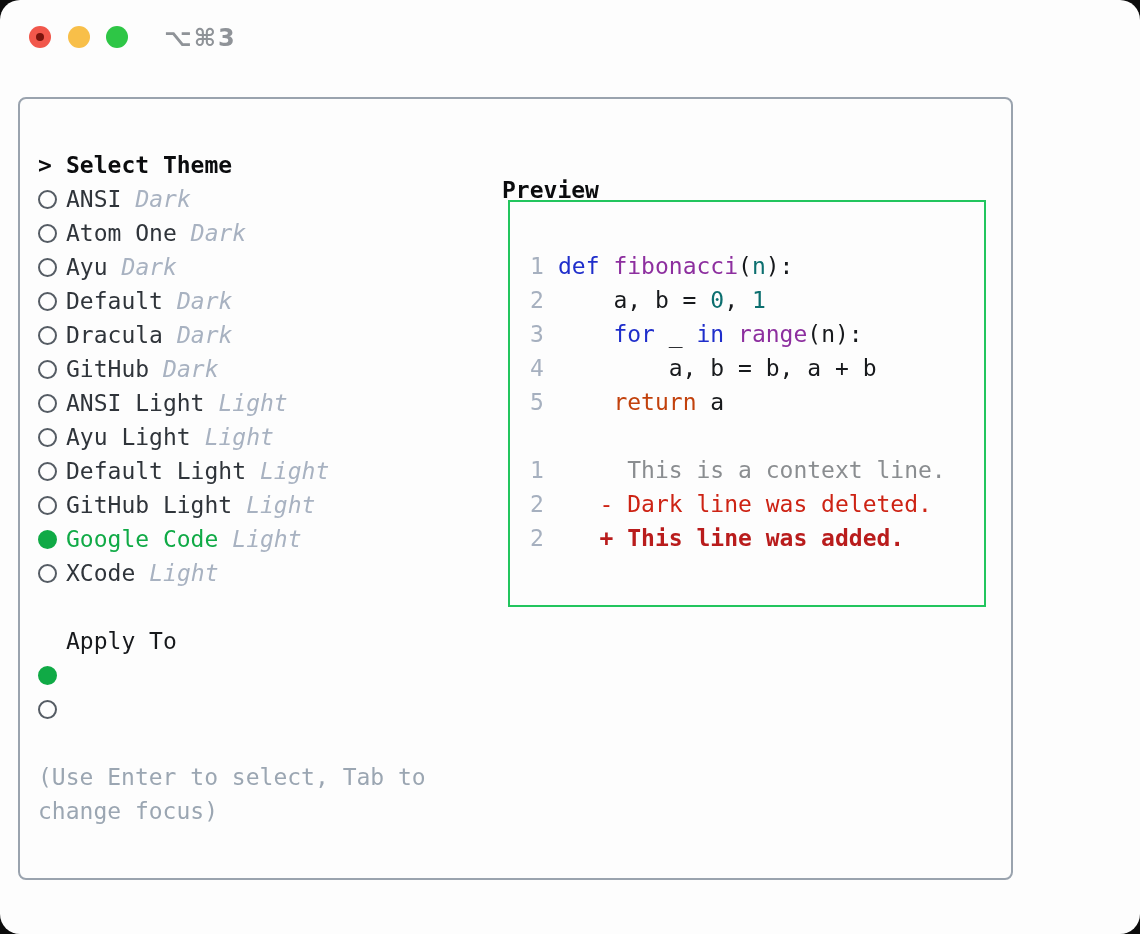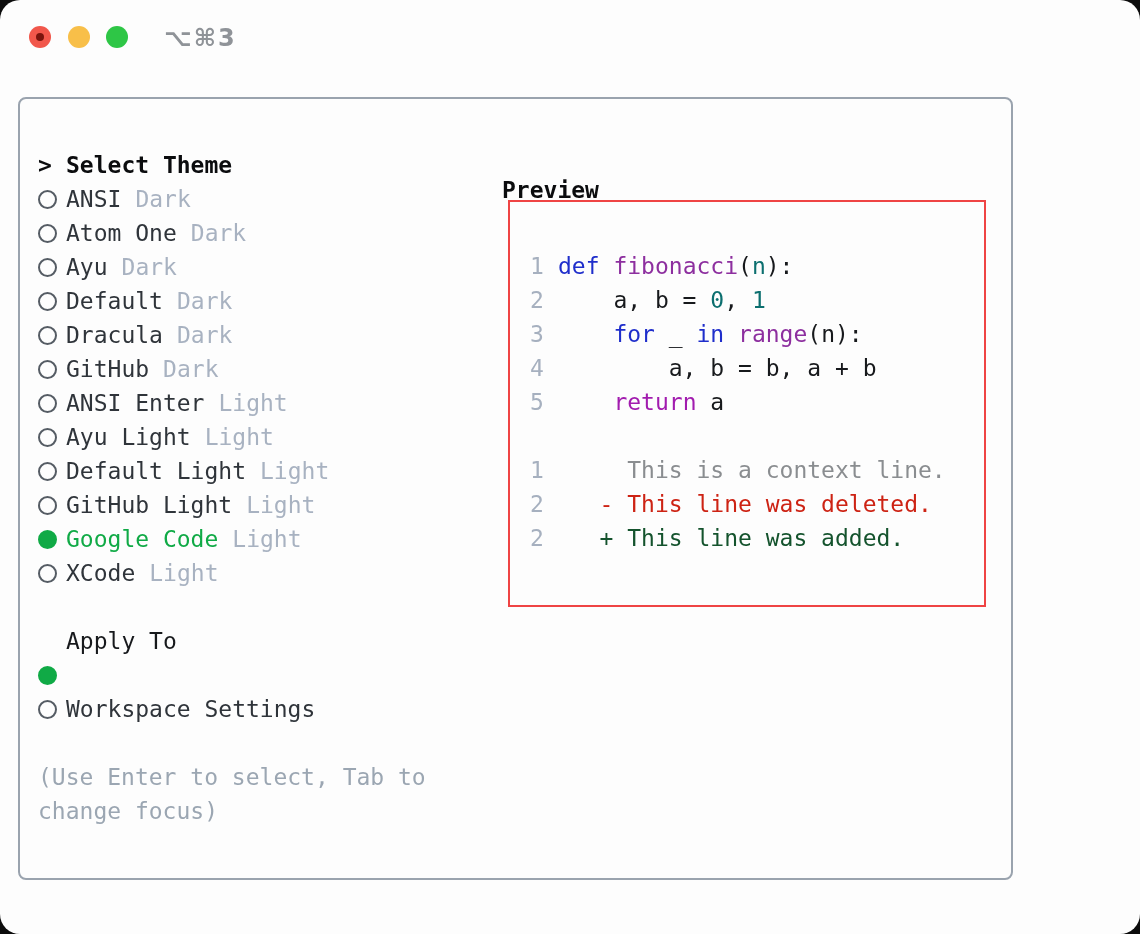--- a/index.html
+++ b/index.html
@@ -45,31 +45,31 @@
   .prompt{font-weight:bold;color:#0b0c0e;}
   .hdr{font-weight:bold;color:#0b0c0e;}
   .subhdr{color:#17191c;}
   .radio{
     width:15px;height:15px;border-radius:50%;
     border:2px solid #555c64;box-sizing:content-box;display:inline-block;
   }
   .radio.sel{background:var(--selected-green);border-color:var(--selected-green);}
   .t-name{color:#2f343a;}
   .t-name.sel{color:var(--selected-green);}
-  .t-variant{color:var(--variant-gray);margin-left:14px;}
+  .t-variant{color:var(--variant-gray);margin-left:14px;font-style:italic;}
   .spacer{height:34px;}
   .help{color:var(--help-gray);}
   
   .preview-header{
     position:absolute;left:482px;top:49px;height:34px;line-height:34px;
     font-size:23px;font-weight:bold;color:#0b0c0e;margin-top:25px;
   }
   .preview-box{
     position:absolute;left:488px;top:101px;width:478px;height:407px;
-    box-sizing:border-box;border:2px solid #ef4444;background:#fdfdfd;
+    box-sizing:border-box;border:2px solid #22c55e;background:#fdfdfd;
   }
   .code{position:absolute;left:20px;top:47px;font-size:23px;}
   .code-line{height:34px;line-height:34px;white-space:pre;}
   .ln{display:inline-block;width:14px;margin-right:14px;color:var(--gutter);}
 </style>
 </head>
 <body>
 
 <div class="window">
 
@@ -85,55 +85,55 @@
         <span class="gutter prompt">&gt;</span><span class="hdr">Select Theme</span>
       </div>
 
       <div id="theme-list">
           <div class="row"><span class="gutter"><span class="radio"></span></span><span class="t-name">ANSI</span><span class="t-variant">Dark</span></div>
           <div class="row"><span class="gutter"><span class="radio"></span></span><span class="t-name">Atom One</span><span class="t-variant">Dark</span></div>
           <div class="row"><span class="gutter"><span class="radio"></span></span><span class="t-name">Ayu</span><span class="t-variant">Dark</span></div>
           <div class="row"><span class="gutter"><span class="radio"></span></span><span class="t-name">Default</span><span class="t-variant">Dark</span></div>
           <div class="row"><span class="gutter"><span class="radio"></span></span><span class="t-name">Dracula</span><span class="t-variant">Dark</span></div>
           <div class="row"><span class="gutter"><span class="radio"></span></span><span class="t-name">GitHub</span><span class="t-variant">Dark</span></div>
-          <div class="row"><span class="gutter"><span class="radio"></span></span><span class="t-name">ANSI Enter</span><span class="t-variant">Light</span></div>
+          <div class="row"><span class="gutter"><span class="radio"></span></span><span class="t-name">ANSI Light</span><span class="t-variant">Light</span></div>
           <div class="row"><span class="gutter"><span class="radio"></span></span><span class="t-name">Ayu Light</span><span class="t-variant">Light</span></div>
           <div class="row"><span class="gutter"><span class="radio"></span></span><span class="t-name">Default Light</span><span class="t-variant">Light</span></div>
           <div class="row"><span class="gutter"><span class="radio"></span></span><span class="t-name">GitHub Light</span><span class="t-variant">Light</span></div>
           <div class="row"><span class="gutter"><span class="radio sel"></span></span><span class="t-name sel">Google Code</span><span class="t-variant">Light</span></div>
           <div class="row"><span class="gutter"><span class="radio"></span></span><span class="t-name">XCode</span><span class="t-variant">Light</span></div>
         </div>
 
       <div class="spacer"></div>
 
       <div class="row">
         <span class="gutter"></span><span class="subhdr">Apply To</span>
       </div>
 
       <div id="apply-list">
           <div class="row"><span class="gutter"><span class="radio sel"></span></span></div>
-          <div class="row"><span class="gutter"><span class="radio"></span></span><span class="t-name">Workspace Settings</span></div>
+          <div class="row"><span class="gutter"><span class="radio"></span></span></div>
         </div>
 
       <div class="spacer"></div>
 
       <div class="row help">(Use Enter to select, Tab to</div>
       <div class="row help">change focus)</div>
     </div>
 
     <div class="preview-header">Preview</div>
 
     <div class="preview-box">
       <div class="code" id="code">
           <div class="code-line"><span class="ln">1</span><span style="color: rgb(31, 46, 203);">def </span><span style="color: rgb(141, 47, 159);">fibonacci</span><span style="color: rgb(23, 25, 28);">(</span><span style="color: rgb(12, 111, 111);">n</span><span style="color: rgb(23, 25, 28);">):</span></div>
           <div class="code-line"><span class="ln">2</span><span style="color: rgb(23, 25, 28);">    a, b = </span><span style="color: rgb(12, 111, 111);">0</span><span style="color: rgb(23, 25, 28);">, </span><span style="color: rgb(12, 111, 111);">1</span></div>
           <div class="code-line"><span class="ln">3</span><span style="color: rgb(23, 25, 28);">    </span><span style="color: rgb(31, 46, 203);">for</span><span style="color: rgb(23, 25, 28);"> _ </span><span style="color: rgb(31, 46, 203);">in</span><span style="color: rgb(23, 25, 28);"> </span><span style="color: rgb(141, 47, 159);">range</span><span style="color: rgb(23, 25, 28);">(n):</span></div>
           <div class="code-line"><span class="ln">4</span><span style="color: rgb(23, 25, 28);">        a, b = b, a + b</span></div>
-          <div class="code-line"><span class="ln">5</span><span style="color: rgb(23, 25, 28);">    </span><span style="color: #a21caf;">return</span><span style="color: rgb(23, 25, 28);"> a</span></div>
+          <div class="code-line"><span class="ln">5</span><span style="color: rgb(23, 25, 28);">    </span><span style="color: #c2410c;">return</span><span style="color: rgb(23, 25, 28);"> a</span></div>
           <div class="code-line"><span class="ln"></span></div>
           <div class="code-line"><span class="ln">1</span><span style="color: rgb(138, 141, 144); margin-top: 36px;">     This is a context line.</span></div>
-          <div class="code-line"><span class="ln">2</span><span style="color: rgb(205, 35, 20);">   - This line was deleted.</span></div>
-          <div class="code-line"><span class="ln">2</span><span style="color: #14532d;">   + This line was added.</span></div>
+          <div class="code-line"><span class="ln">2</span><span style="color: rgb(205, 35, 20);">   - Dark line was deleted.</span></div>
+          <div class="code-line"><span class="ln">2</span><span style="color: #b91c1c; font-weight: bold;">   + This line was added.</span></div>
         </div>
     </div>
 
   </div>
 </div>
 
 </body></html>

